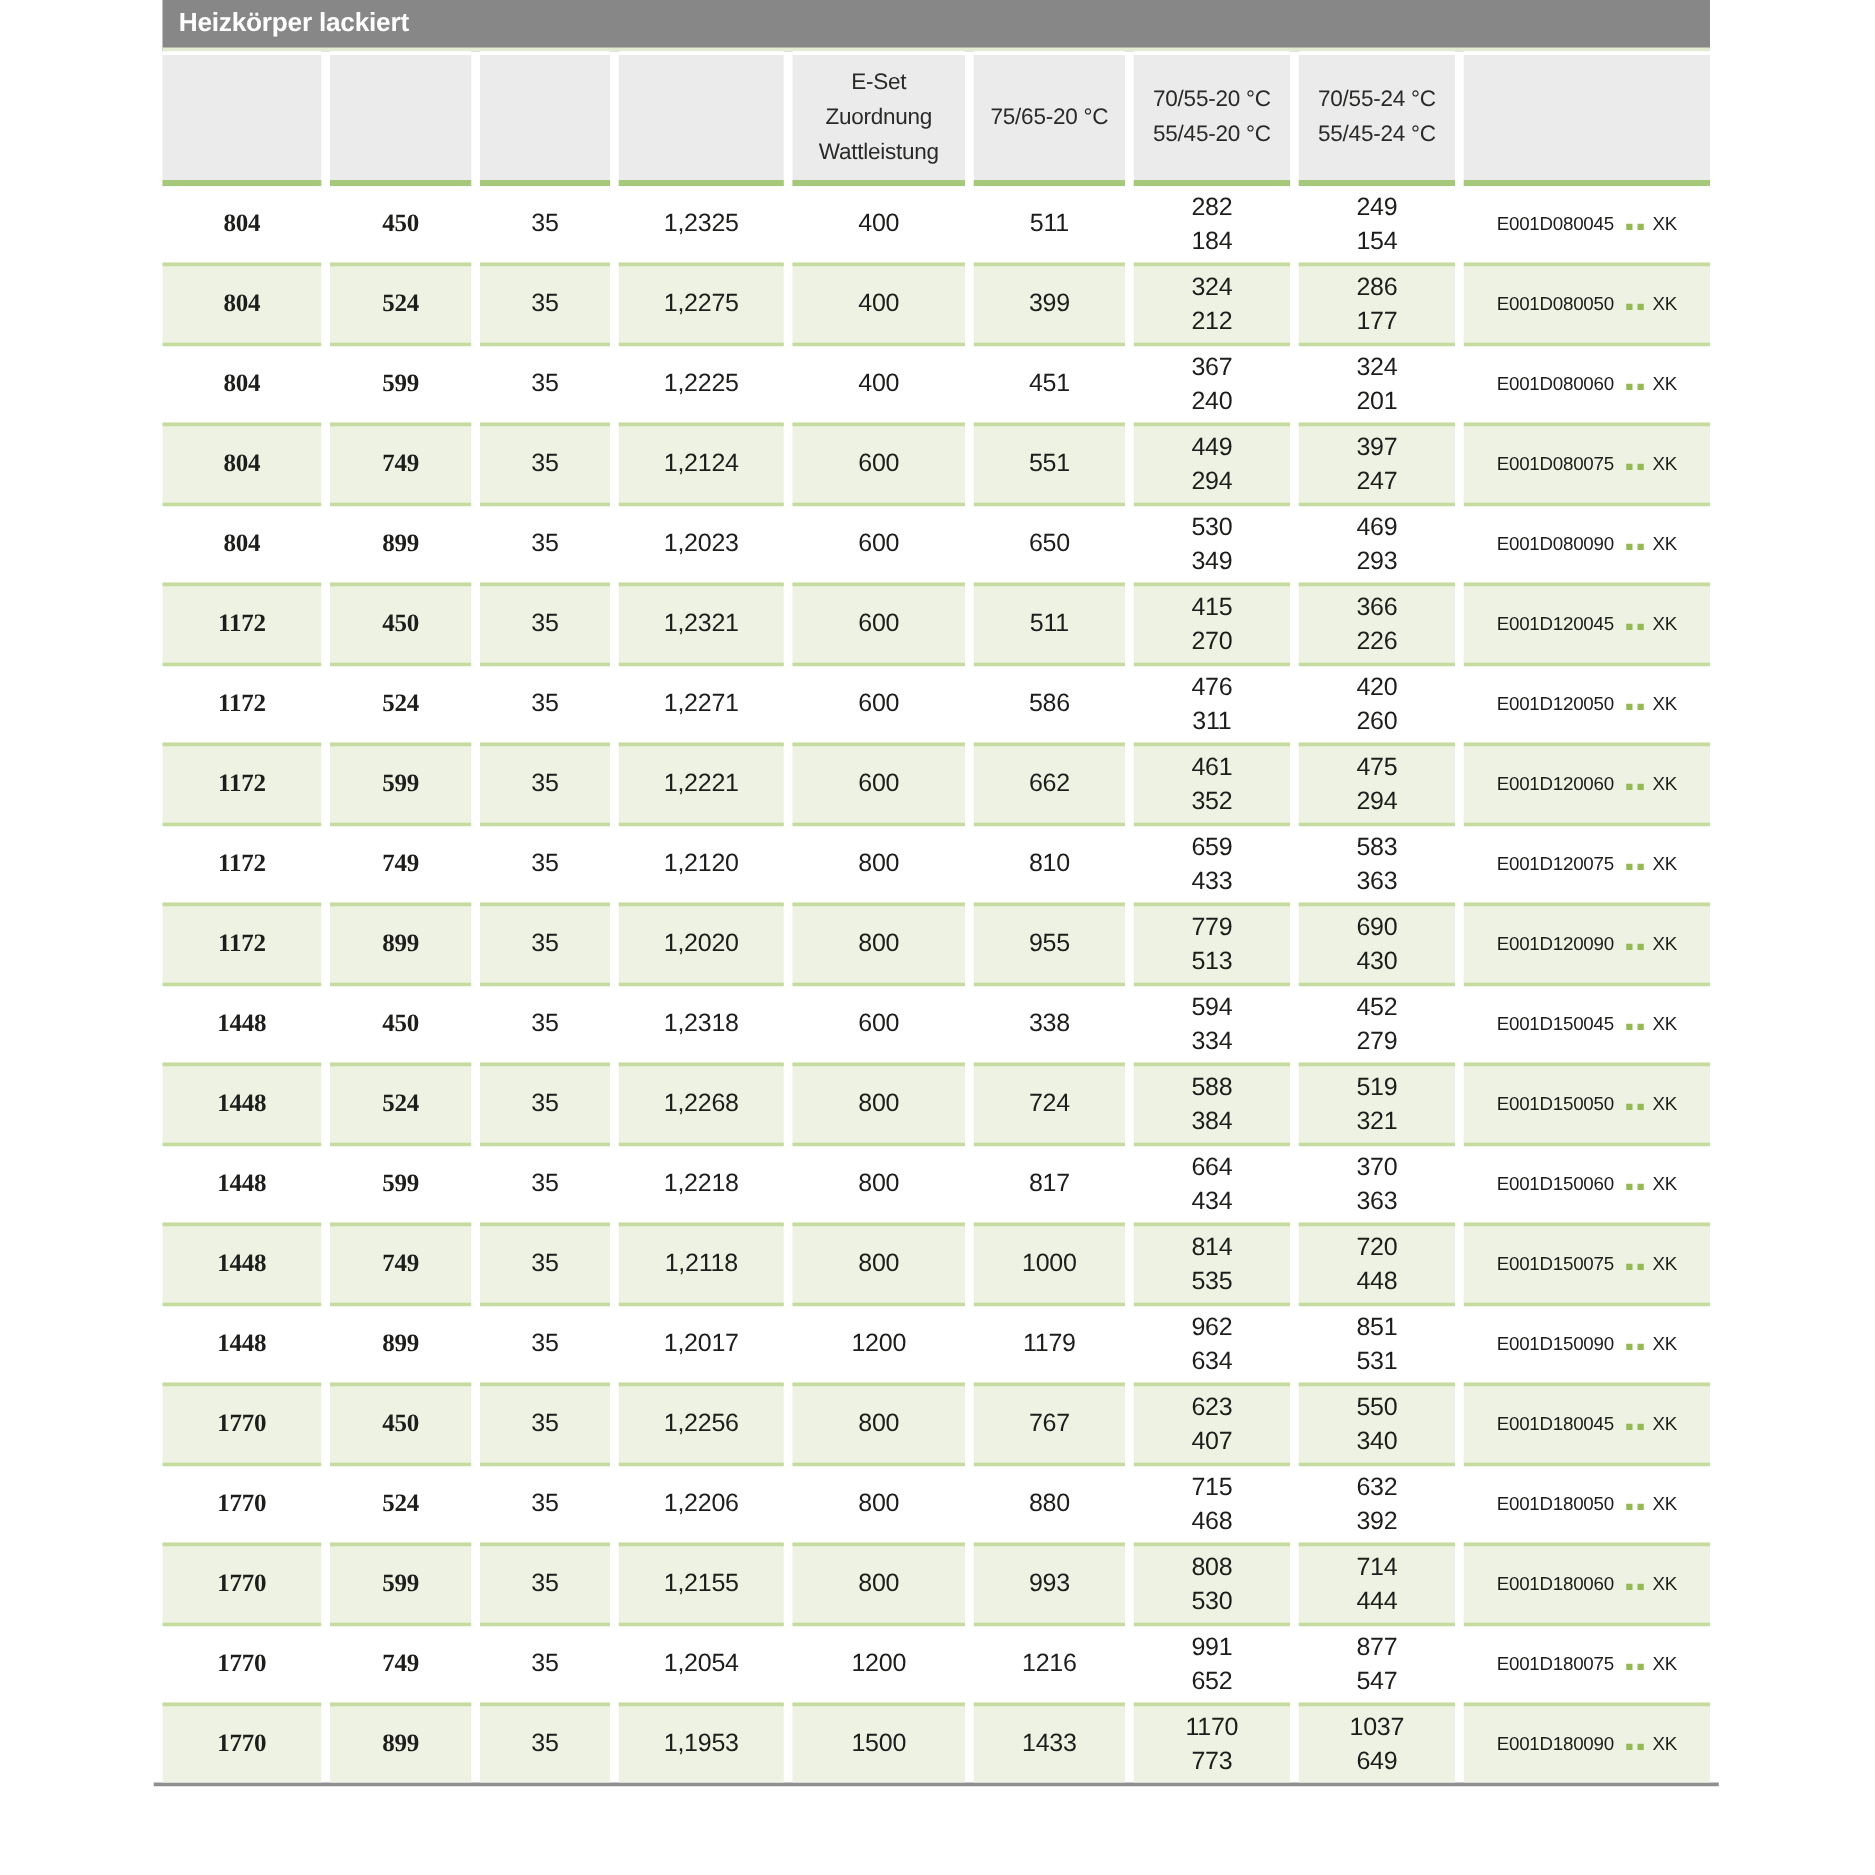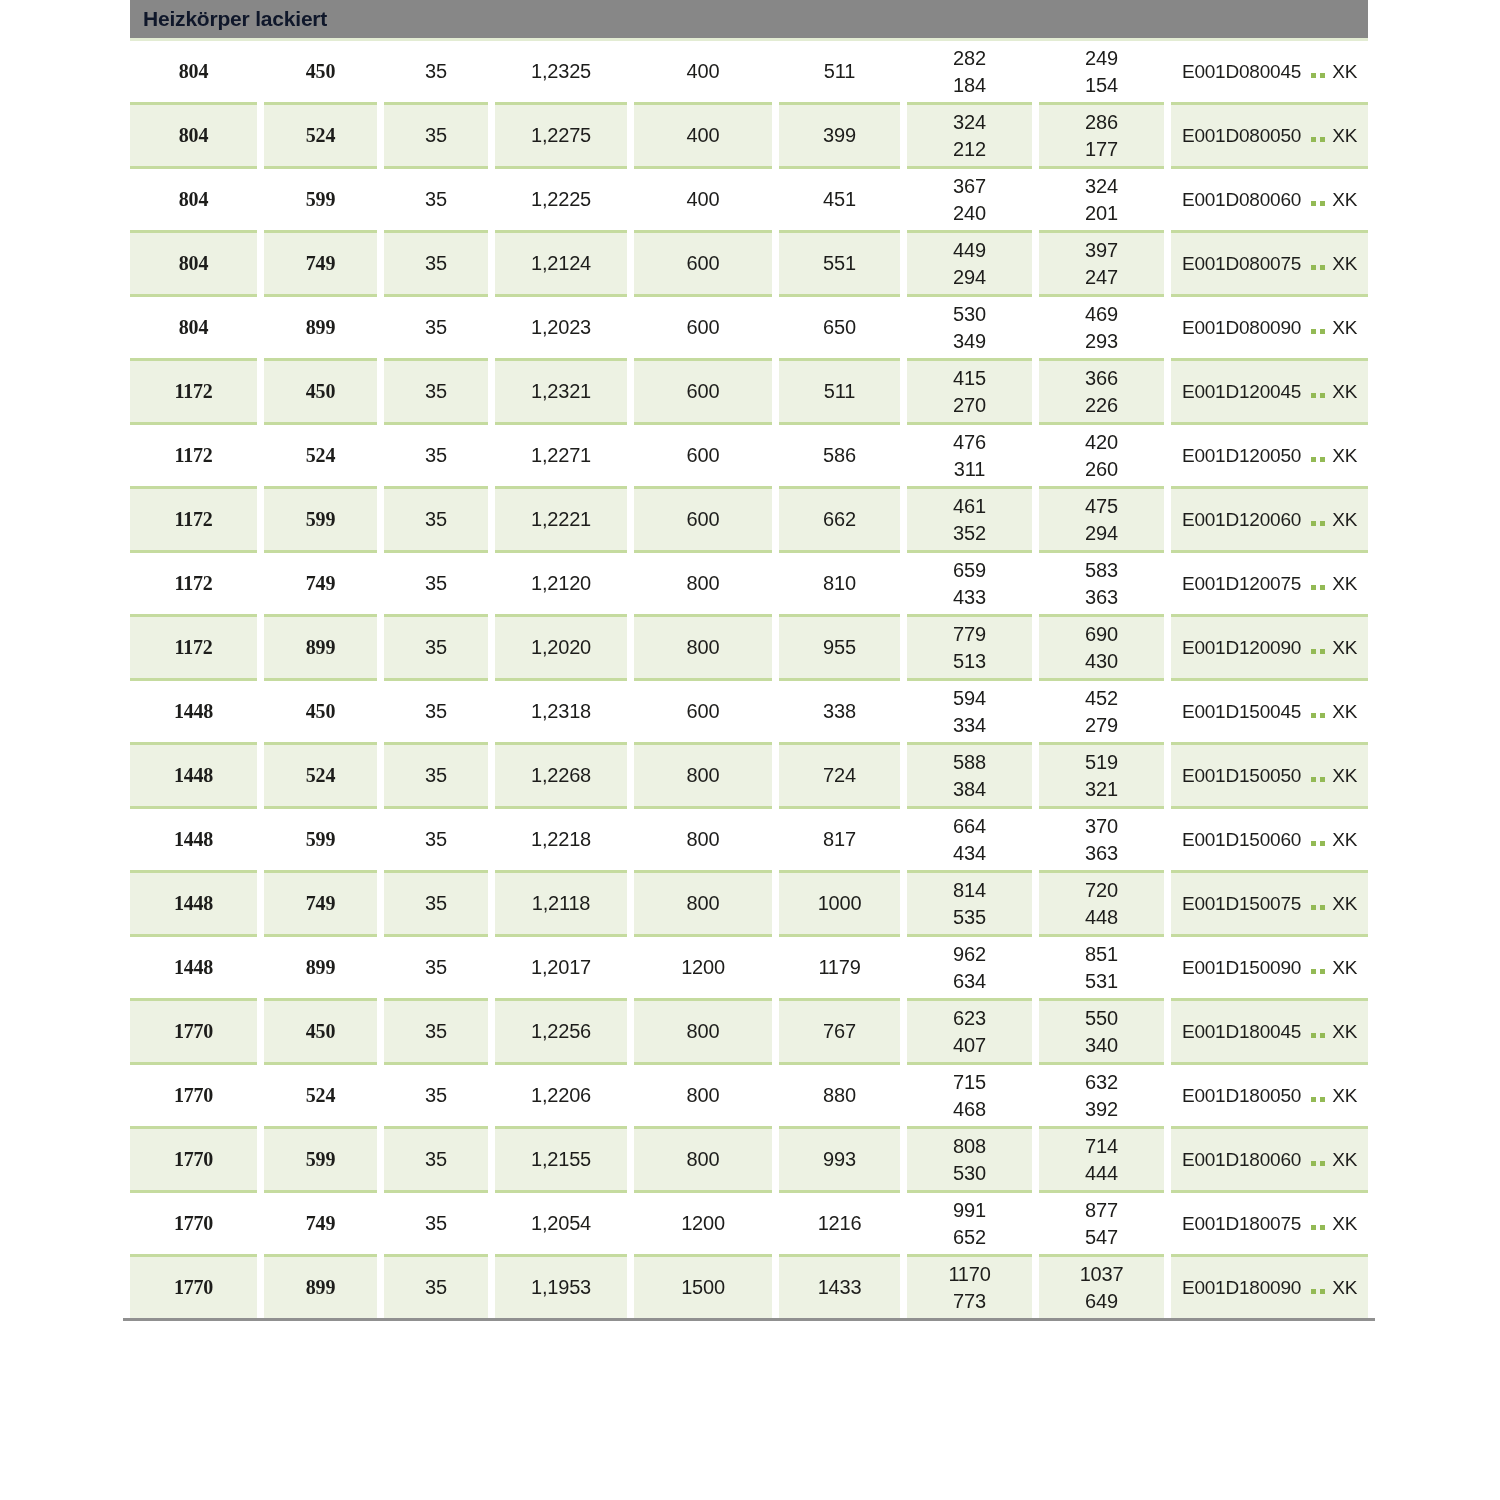--- a/index.html
+++ b/index.html
@@ -23,21 +23,21 @@
   table.spec{
     border-collapse:separate;
     border-spacing:7px 0;
     table-layout:fixed;
     width:1252px;
     border-bottom:3px solid var(--bottom);
   }
   th,td{padding:0;}
   .title-bar{
     background:var(--hdr);
-    color:#0f172a;
+    color:#ffffff;
     text-align:left;
     font-size:21px;
     font-weight:bold;
     height:38px;
     vertical-align:middle;
     padding-left:13px;
     border-bottom:3px solid var(--titleline);
   }
   .gh{
     background:var(--hdr);
@@ -68,21 +68,21 @@
     height:61px;
     text-align:center;
     vertical-align:middle;
     font-size:20px;
     border-top:3px solid var(--sep);
   }
   tr.first td{border-top:none;}
   tr.alt td{background:var(--altbg);}
   td.b{font-weight:bold;font-family:Liberation Serif, serif;}
   td .wline{line-height:27px;}
-  td.art{font-size:19px;white-space:nowrap;}
+  td.art{font-size:15px;white-space:nowrap;}
   .dots{display:inline-block;margin:0 5px 0 8px;}
   .dots i{
     display:inline-block;width:5px;height:5px;
     background:var(--dot);margin:0 2px;vertical-align:baseline;
   }
 </style>
 </head>
 <body>
 
 <div class="wrap">
@@ -95,20 +95,35 @@
         <col style="width:138px">
         <col style="width:121px">
       <col style="width:125px">
         <col style="width:125px">
         <col style="width:197px">
     </colgroup>
     <thead>
       <tr>
         <th colspan="9" class="title-bar">Heizkörper lackiert</th>
       </tr>
+      <tr>
+        <th class="sh"></th>
+        <th class="sh"></th>
+        <th class="sh"></th>
+        <th class="sh"></th>
+        <th class="sh">E-Set
+Zuordnung
+Wattleistung</th>
+        <th class="sh">75/65-20 °C</th>
+        <th class="sh">70/55-20 °C
+55/45-20 °C</th>
+        <th class="sh">70/55-24 °C
+55/45-24 °C</th>
+        <th class="sh"></th>
+      </tr>
     </thead>
     <tbody id="rows">
         <tr class="first">
     <td class="b">804</td>
     <td class="b">450</td>
     <td>35</td>
     <td>1,2325</td>
     <td>400</td>
     <td>511</td>
     <td>

